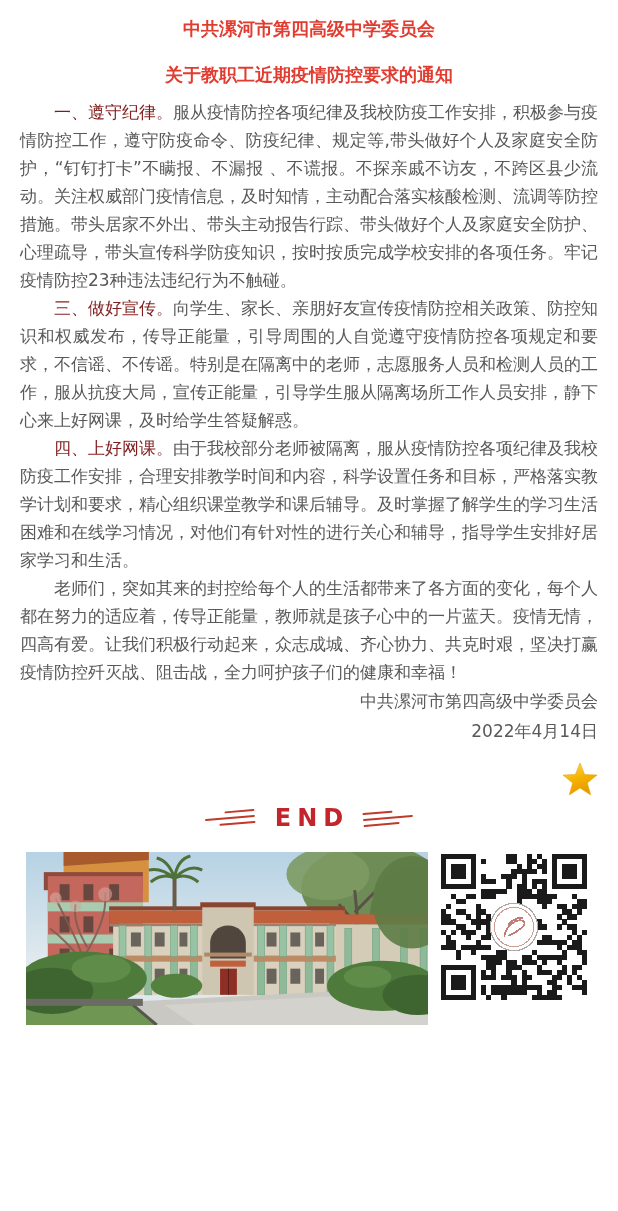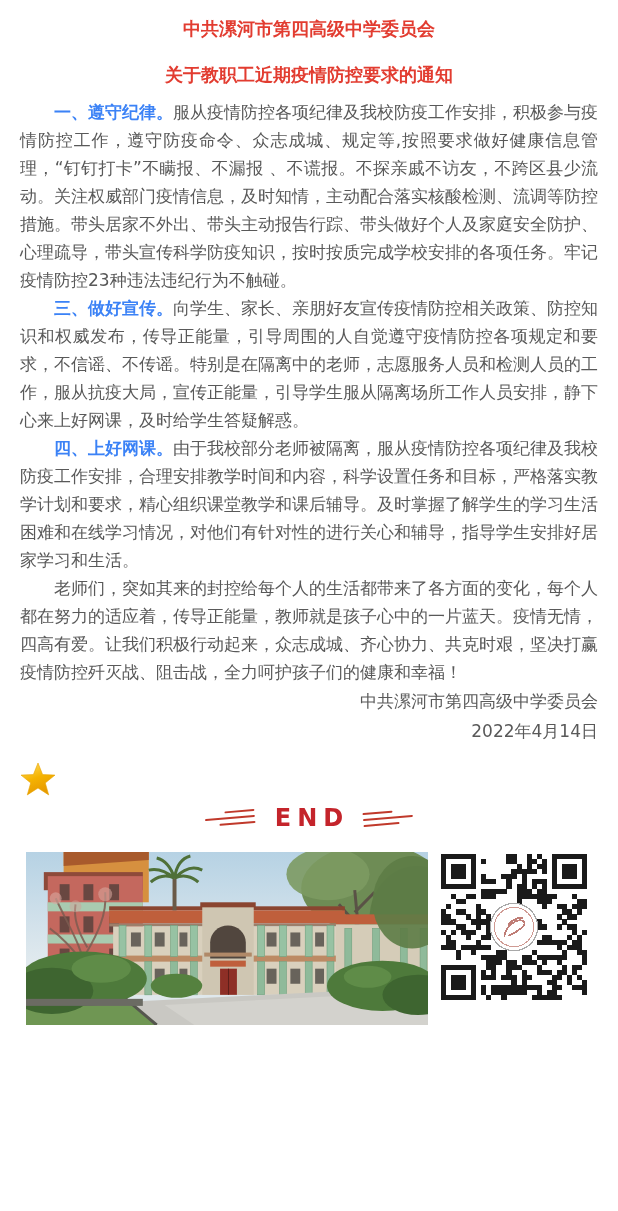--- a/index.html
+++ b/index.html
@@ -10,24 +10,24 @@
     padding: 14px 20px 10px; overflow: hidden;
   }
   .title, .subtitle {
     text-align: center; color: #e23c30; font-size: 18px; font-weight: bold;
     line-height: 22px;
   }
   .title { margin-top: 4px; }
   .subtitle { margin-top: 24px; }
   .body-text { margin-top: 12px; color: #595959; font-size: 17px; line-height: 28px; text-align: justify; }
   .para { text-indent: 2em; }
-  .sec-head { font-weight: bold; color: #3b82f6; }
+  .sec-head { font-weight: normal; color: #7f1d1d; }
   .sign { text-align: right; text-indent: 0; line-height: 30px; }
   
-  .end-block { margin-top: 16px; text-align: left; }
+  .end-block { margin-top: 16px; text-align: right; }
   .star-wrap { display: inline-block; }
   .end-row { margin-top: 6px; display: flex; align-items: center; justify-content: center; gap: 14px; }
   .end-text { color: #c4242b; font-size: 24px; font-weight: bold; letter-spacing: 6px; text-indent: 6px; line-height: 1; }
   .end-lines { display: flex; flex-direction: column; gap: 4px; transform: rotate(-5deg); }
   .end-lines i { display: block; height: 2px; background: #c0392b; border-radius: 1px; }
   .lines-left { align-items: flex-end; }
   .lines-right { align-items: flex-start; }
   .end-lines i:nth-child(1) { width: 30px; }
   .end-lines i:nth-child(2) { width: 50px; }
   .end-lines i:nth-child(3) { width: 36px; }
@@ -41,21 +41,21 @@
 </style>
 </head>
 <body>
 
 <div class="page">
 
   <h1 class="title">中共漯河市第四高级中学委员会</h1>
   <h2 class="subtitle">关于教职工近期疫情防控要求的通知</h2>
 
   <div class="body-text">
-    <p class="para"><b class="sec-head">一、遵守纪律。</b><span>服从疫情防控各项纪律及我校防疫工作安排，积极参与疫情防控工作，遵守防疫命令、众志成城、规定等,按照要求做好健康信息管理，“钉钉打卡”不瞒报、不漏报 、不谎报。不探亲戚不访友，不跨区县少流动。关注权威部门疫情信息，及时知情，主动配合落实核酸检测、流调等防控措施。带头居家不外出、带头主动报告行踪、带头做好个人及家庭安全防护、心理疏导，带头宣传科学防疫知识，按时按质完成学校安排的各项任务。牢记疫情防控23种违法违纪行为不触碰。</span></p>
+    <p class="para"><b class="sec-head">一、遵守纪律。</b><span>服从疫情防控各项纪律及我校防疫工作安排，积极参与疫情防控工作，遵守防疫命令、防疫纪律、规定等,带头做好个人及家庭安全防护，“钉钉打卡”不瞒报、不漏报 、不谎报。不探亲戚不访友，不跨区县少流动。关注权威部门疫情信息，及时知情，主动配合落实核酸检测、流调等防控措施。带头居家不外出、带头主动报告行踪、带头做好个人及家庭安全防护、心理疏导，带头宣传科学防疫知识，按时按质完成学校安排的各项任务。牢记疫情防控23种违法违纪行为不触碰。</span></p>
     <p class="para"><b class="sec-head">三、做好宣传。</b><span>向学生、家长、亲朋好友宣传疫情防控相关政策、防控知识和权威发布，传导正能量，引导周围的人自觉遵守疫情防控各项规定和要求，不信谣、不传谣。特别是在隔离中的老师，志愿服务人员和检测人员的工作，服从抗疫大局，宣传正能量，引导学生服从隔离场所工作人员安排，静下心来上好网课，及时给学生答疑解惑。</span></p>
     <p class="para"><b class="sec-head">四、上好网课。</b><span>由于我校部分老师被隔离，服从疫情防控各项纪律及我校防疫工作安排，合理安排教学时间和内容，科学设置任务和目标，严格落实教学计划和要求，精心组织课堂教学和课后辅导。及时掌握了解学生的学习生活困难和在线学习情况，对他们有针对性的进行关心和辅导，指导学生安排好居家学习和生活。</span></p>
     <p class="para">老师们，突如其来的封控给每个人的生活都带来了各方面的变化，每个人都在努力的适应着，传导正能量，教师就是孩子心中的一片蓝天。疫情无情，四高有爱。让我们积极行动起来，众志成城、齐心协力、共克时艰，坚决打赢疫情防控歼灭战、阻击战，全力呵护孩子们的健康和幸福！</p>
     <p class="sign">中共漯河市第四高级中学委员会</p>
     <p class="sign">2022年4月14日</p>
   </div>
 
   <div class="end-block">
     <span class="star-wrap">
       <svg width="36" height="34" viewBox="0 0 36 34" aria-hidden="true">

